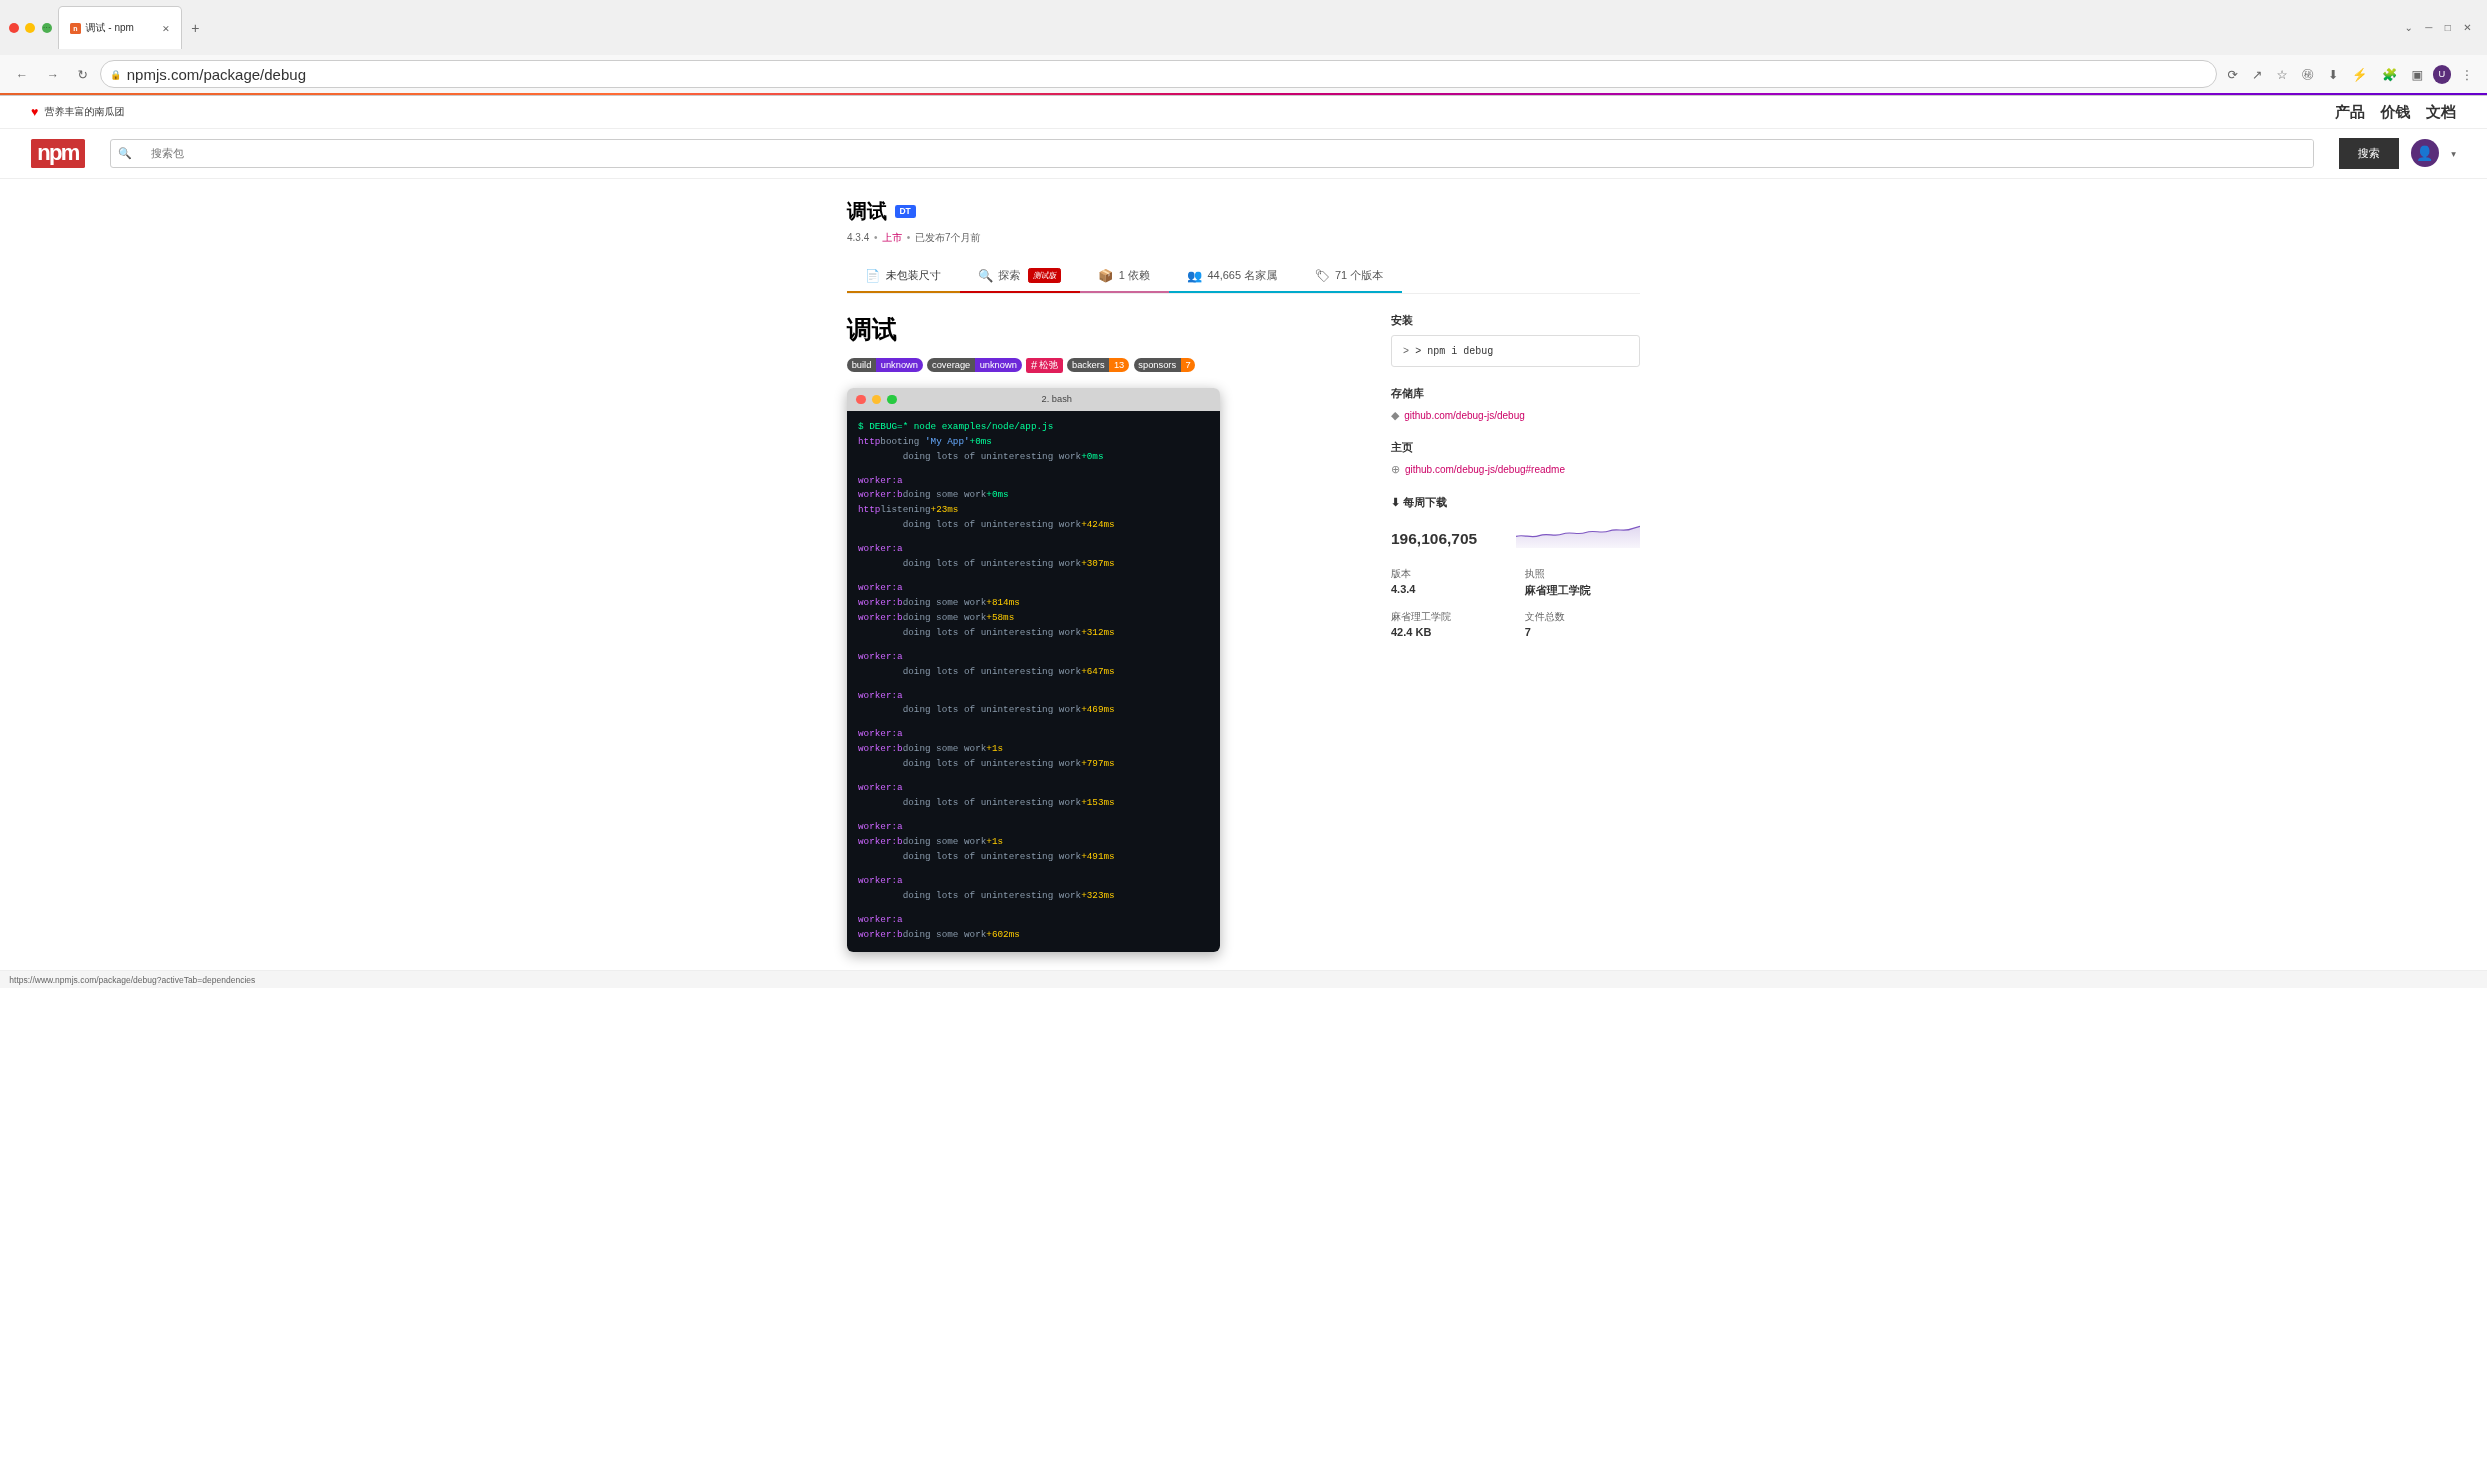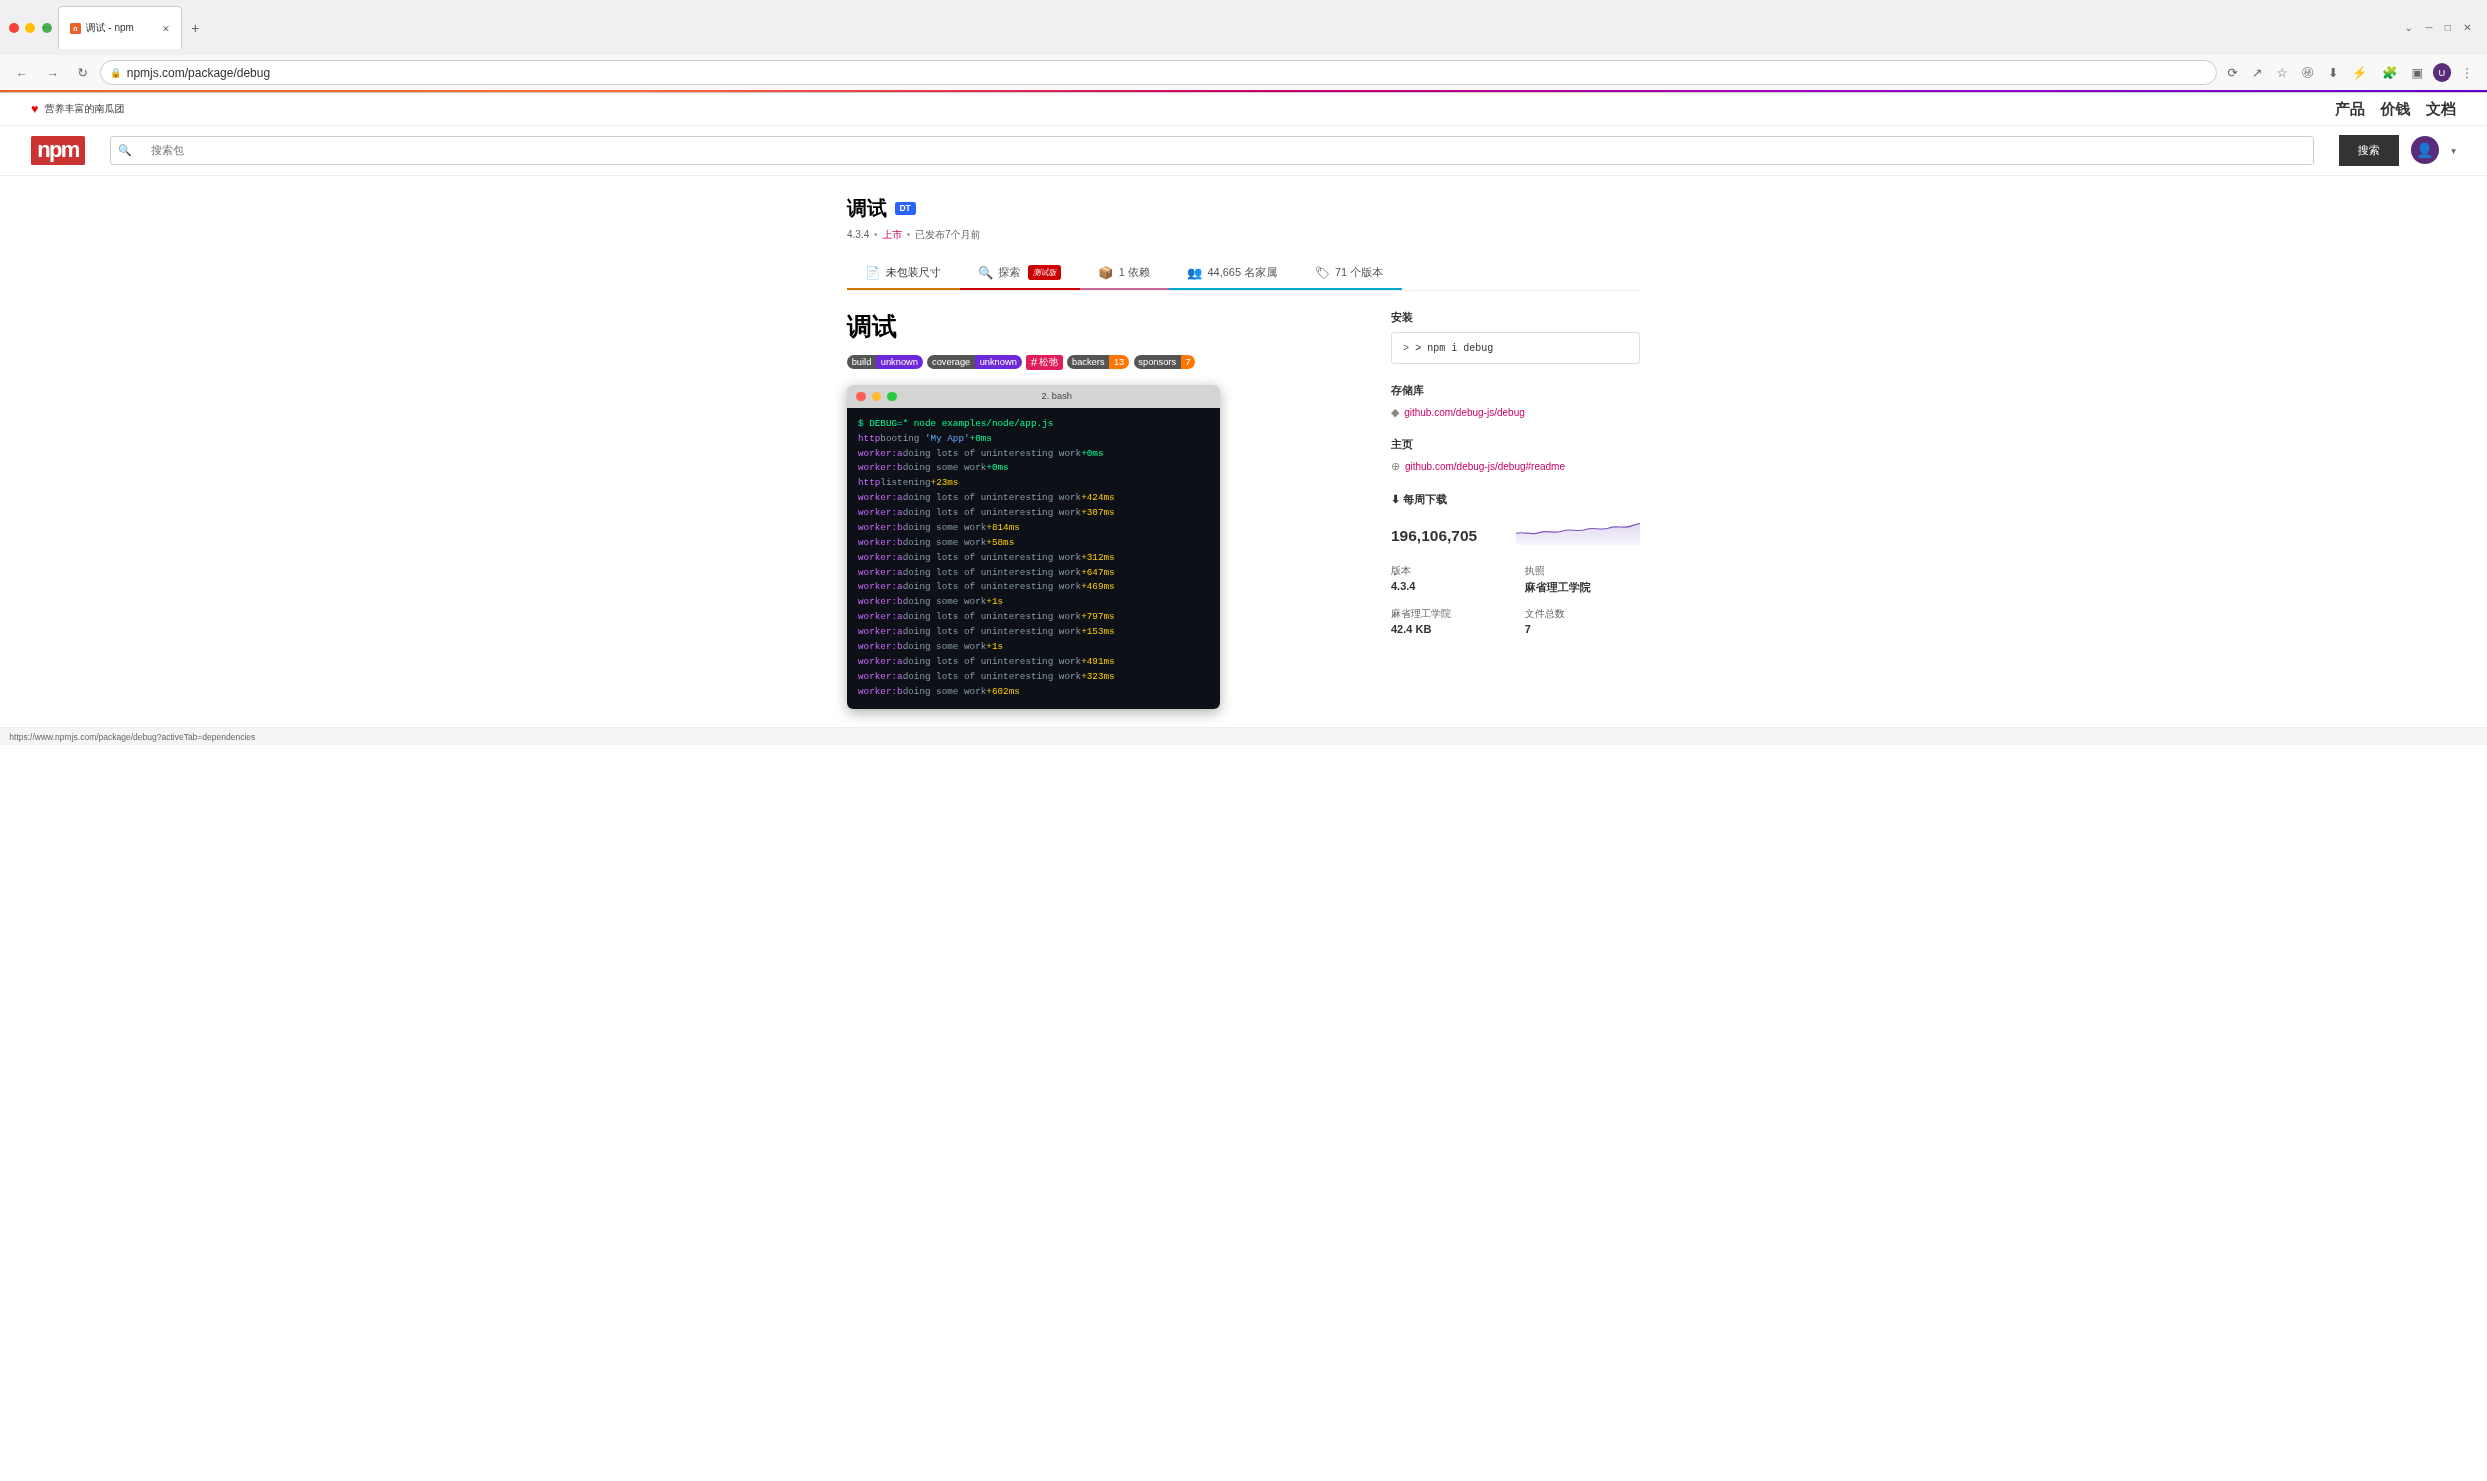--- a/index.html
+++ b/index.html
@@ -11,21 +11,21 @@
     .browser-tabs { display: flex; align-items: center; gap: 3.1px; }
     .browser-tab { display: flex; align-items: center; gap: 4.7px; background: #fff; border: 0.8px solid #ccc; border-bottom: none; border-radius: 4.7px 4.7px 0 0; padding: 14px 11px; font-size: 10px; min-width: 124px; }
     .browser-tab .tab-favicon { width: 11px; height: 11px; background: #e8622a; border-radius: 50%; }
     .browser-tab .tab-close { margin-left: auto; color: #666; cursor: pointer; font-size: 9.3px; }
     .browser-tab-new { background: none; border: none; font-size: 14px; color: #666; cursor: pointer; padding: 3.1px 6.2px; }
 
     .browser-address-bar { display: flex; align-items: center; padding: 4.7px 9.3px; gap: 6.2px; background: #f8f8f8; }
     .nav-btn { background: none; border: none; font-size: 12.4px; color: #666; cursor: pointer; padding: 3.1px 6.2px; }
     .address-input { flex: 1; padding: 4.7px 9.3px; border: 0.8px solid #ccc; border-radius: 15.5px; font-size: 10px; background: #fff; display: flex; align-items: center; gap: 4.7px; }
     .lock-icon { color: #666; font-size: 9.3px; }
-    .address-text { font-size: 12px; color: #333; }
+    .address-text { font-size: 15px; color: #333; }
     .browser-actions { display: flex; gap: 4.7px; align-items: center; }
     .browser-action-btn { background: none; border: none; font-size: 12.4px; color: #666; cursor: pointer; padding: 3.1px 4.7px; }
 
     
     .progress-bar { height: 2.3px; background: linear-gradient(to right, #e8622a, #ff6b35, #cc0066, #9900cc, #6600cc); }
 
     
     .site-top-bar { background: #fff; border-bottom: 0.8px solid #eee; padding: 6.2px 31px; display: flex; align-items: center; justify-content: flex-end; gap: 18.7px; }
     .site-top-bar .heart { color: #e00; font-size: 12.4px; }
     .site-top-bar .brand-text { font-size: 10px; color: #333; }
@@ -83,21 +83,21 @@
     .terminal-titlebar { background: #d4d4d4; padding: 6.2px 9.3px; display: flex; align-items: center; gap: 6.2px; }
     .term-btn { width: 9.3px; height: 9.3px; border-radius: 50%; }
     .term-btn.red { background: #ff5f57; }
     .term-btn.yellow { background: #ffbd2e; }
     .term-btn.green { background: #28ca41; }
     .term-title { flex: 1; text-align: center; font-size: 9.3px; color: #444; }
     .terminal-body { background: #0d1117; padding: 9.3px 11px; font-family: 'Courier New', monospace; font-size: 9.3px; line-height: 1.6; }
     .term-line { display: flex; gap: 0; white-space: nowrap; }
     .t-cmd { color: #00ff99; }
     .t-http { color: #cc66ff; }
-    .t-worker-a { color: #cc66ff; }
+    .t-worker-a { color: #cc66ff; margin-top: 24px; }
     .t-worker-b { color: #cc66ff; }
     .t-text { color: #8899aa; }
     .t-time-green { color: #00ff99; }
     .t-time-yellow { color: #ffcc00; }
 
     
     .sidebar-section { margin-bottom: 18.7px; }
     .sidebar-section-title { font-size: 11px; font-weight: 600; color: #333; margin-bottom: 7.8px; }
     .install-box { border: 0.8px solid #ddd; border-radius: 3.1px; padding: 9.3px 11px; font-family: 'Courier New', monospace; font-size: 10px; color: #333; display: flex; align-items: center; gap: 6.2px; }
     .install-prompt { color: #666; }

